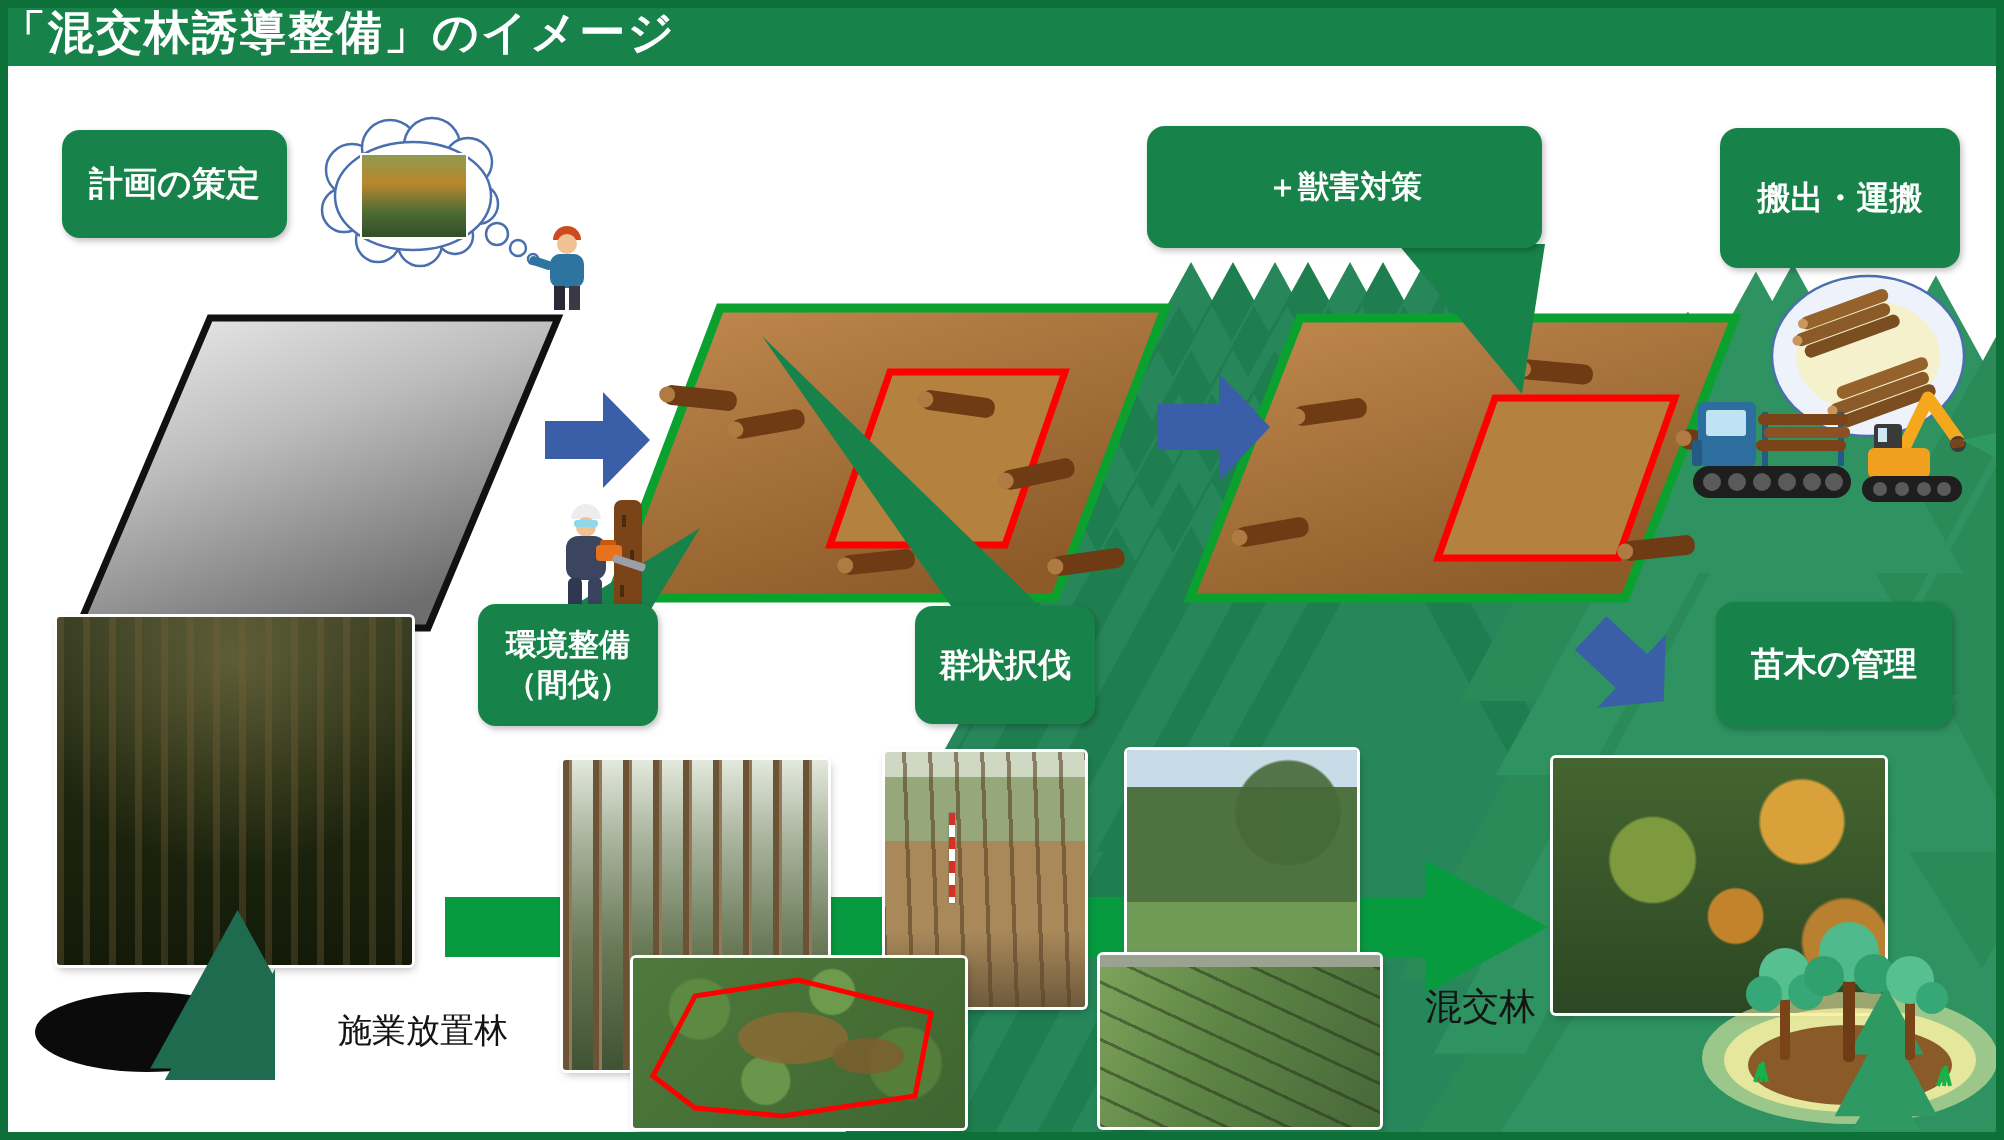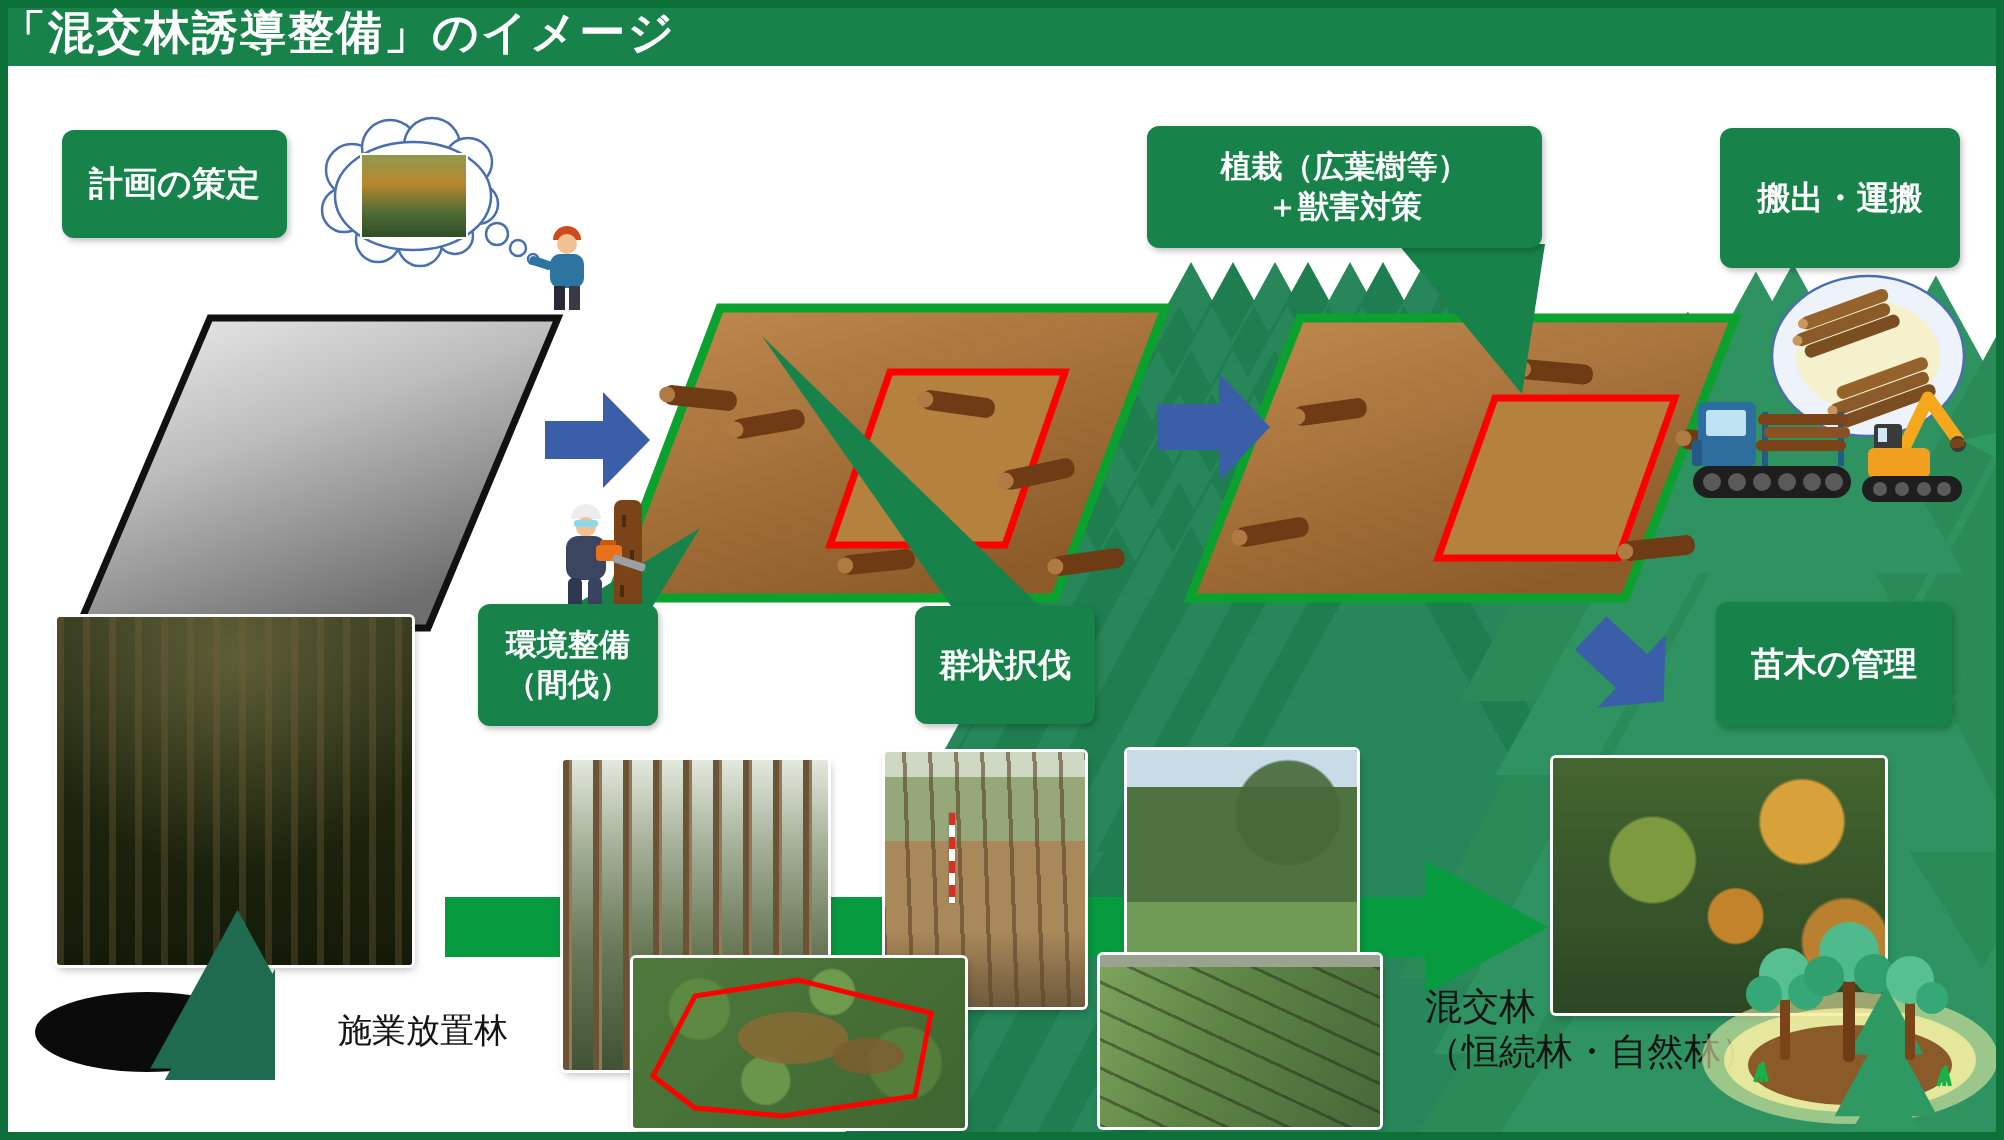--- a/index.html
+++ b/index.html
@@ -3,21 +3,21 @@
 <meta charset="utf-8">
 <style>
   html,body{margin:0;padding:0}
   body{width:2004px;height:1140px;position:relative;background:#fff;overflow:hidden;
        font-family:"Liberation Sans","DejaVu Sans",sans-serif}
   .titlebar{position:absolute;left:0;top:0;width:2004px;height:66px;background:#17834A;z-index:5;
             display:flex;align-items:center;}
   .titlebar span{color:#fff;font-weight:bold;font-size:46px;letter-spacing:2px}
   .frame{position:absolute;inset:0;border:8px solid #0D7038;z-index:20;pointer-events:none}
   #scene{position:absolute;left:0;top:0;z-index:1}
-  .box{position:absolute;background:#17834A;color:#fff;font-weight:bold;border-radius:12px;
+  .box{position:absolute;background:#17834A;color:#fff;font-weight:bold;border-radius:18px;
        display:flex;flex-direction:column;align-items:center;justify-content:center;text-align:center;
        z-index:5;line-height:1.28;box-shadow:2px 3px 6px rgba(0,0,0,.25)}
   .ph{position:absolute;z-index:2;border-radius:3px;box-shadow:0 0 0 3px #fff,2px 4px 10px rgba(0,0,0,.3)}
   .cap{position:absolute;z-index:3;color:#141414}
   .cartoon{position:absolute;z-index:6}
   .pole{position:absolute;left:32%;top:24%;width:6px;height:90px;
         background:repeating-linear-gradient(180deg,#D93025 0 12px,#fff 12px 24px);
         box-shadow:0 0 2px rgba(0,0,0,.4)}
   .ph-dark{background:
       repeating-linear-gradient(90deg, rgba(120,95,55,.35) 0 7px, rgba(0,0,0,0) 7px 26px),
@@ -374,21 +374,20 @@
   <span>計画の策定</span>
 </div>
 <div class="box" style="left:478px;top:604px;width:180px;height:122px;font-size:31px">
   <span>環境整備</span>
   <span>（間伐）</span>
 </div>
 <div class="box" style="left:915px;top:606px;width:180px;height:118px;font-size:33px">
   <span>群状択伐</span>
 </div>
 <div class="box" style="left:1147px;top:126px;width:395px;height:122px;font-size:31px">
-  <span>植栽（広葉樹等）</span>
   <span>＋獣害対策</span>
 </div>
 <div class="box" style="left:1720px;top:128px;width:240px;height:140px;font-size:33px">
   <span>搬出・運搬</span>
 </div>
 <div class="box" style="left:1716px;top:602px;width:236px;height:125px;font-size:33px">
   <span>苗木の管理</span>
 </div>
 
 <div class="ph ph-dark" style="left:57px;top:617px;width:355px;height:348px"></div>
@@ -405,21 +404,20 @@
     <polygon points="20,118 62,38 165,22 298,55 282,138 150,158 62,150" fill="none" stroke="#FF0000" stroke-width="5"></polygon>
   </svg>
 </div>
 <div class="ph ph-fence" style="left:1100px;top:955px;width:280px;height:172px"></div>
 
 <div class="cap" style="left:338px;top:1008px;font-size:34px">
   <span>施業放置林</span>
 </div>
 <div class="cap" style="left:1425px;top:984px;font-size:37px;line-height:1.22">
   <span>混交林</span><br>
-  <span>（恒続林・自然林）</span>
 </div>
 
 <svg class="cartoon" style="left:25px;top:710px;width:250px;height:370px" viewBox="0 0 250 370">
   <ellipse cx="122" cy="322" rx="112" ry="40" fill="#0B0B0B"></ellipse>
   <g fill="#1E6B50">
     <use href="#conifer" transform="translate(25 200) scale(1.5)"></use>
     <use href="#conifer" transform="translate(69 192) scale(1.8)"></use>
     <use href="#conifer" transform="translate(128 203) scale(1.5)"></use>
     <use href="#conifer" transform="translate(174 227) scale(1.3)"></use>
     <use href="#conifer" transform="translate(58 246) scale(1.2)"></use>

